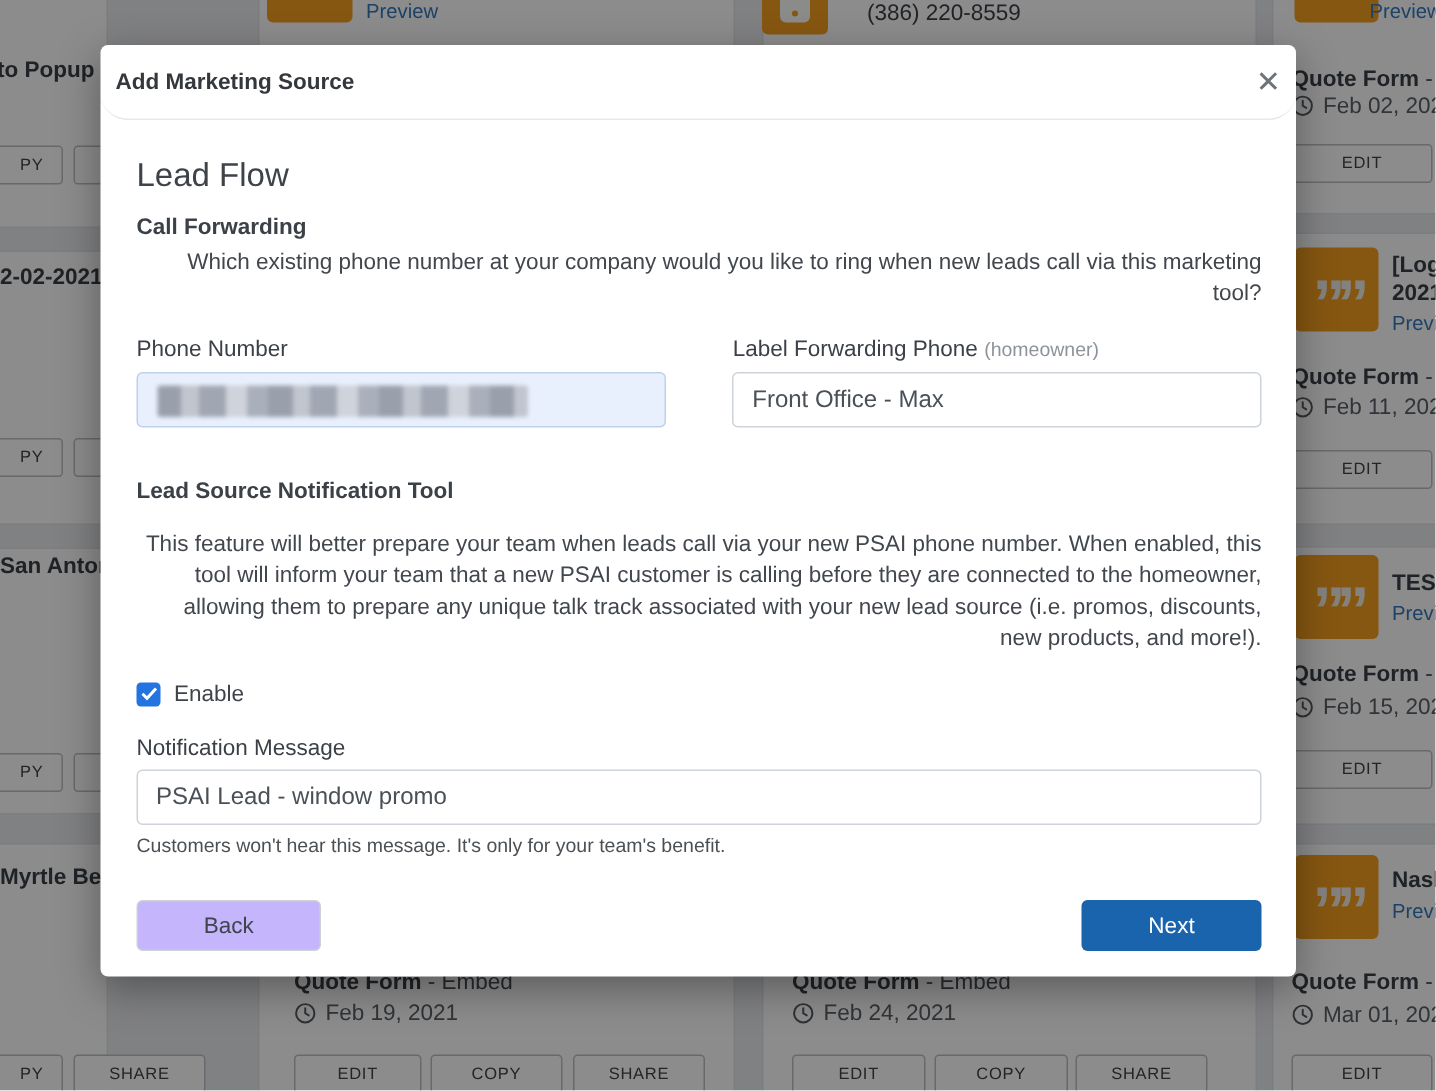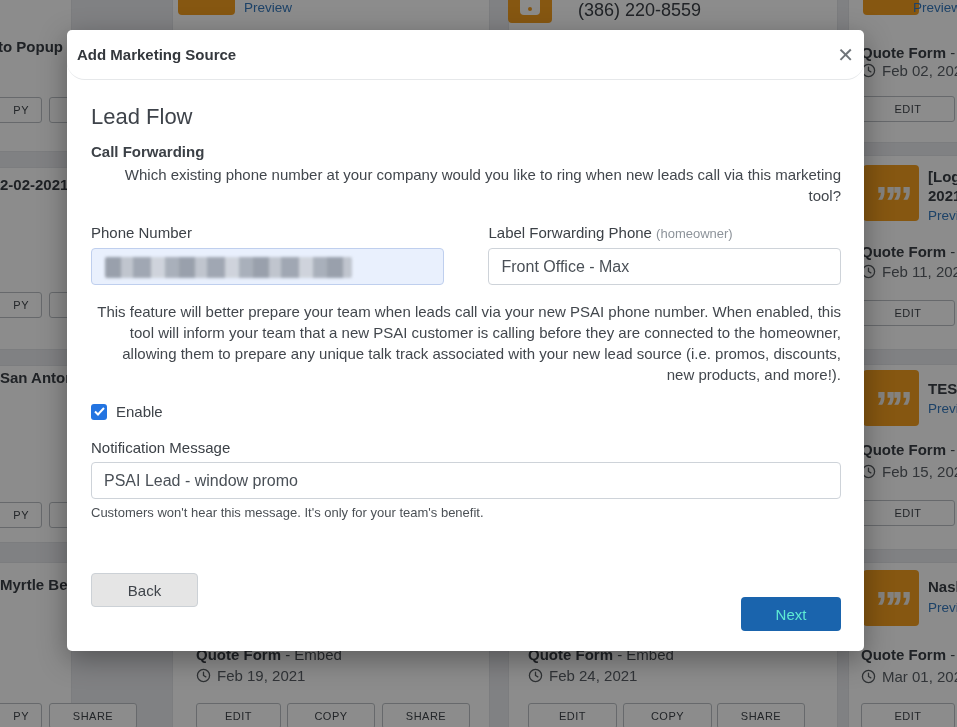--- a/index.html
+++ b/index.html
@@ -20,21 +20,21 @@
     box-sizing:border-box;cursor:pointer;}
   .bg-btn.clip-left{justify-content:flex-end;padding-right:12px;}
   .qicon{position:absolute;background:#f59e1f;border-radius:4px;color:#f0ede7;font-weight:700;overflow:hidden;
     display:flex;align-items:center;justify-content:center;}
   .qicon span{font-size:44px;line-height:1;letter-spacing:-6px;transform:translateY(10px);}
   .phicon{position:absolute;background:#f59e1f;border-radius:4px;display:flex;align-items:center;justify-content:center;}
   .ph-body{width:20px;height:27px;background:#fdfdfc;border-radius:4px;position:relative;}
   .ph-body:after{content:"";position:absolute;left:50%;bottom:4px;width:4px;height:4px;margin-left:-2px;border-radius:50%;background:#f59e1f;}
   .preview{position:absolute;font-size:13.5px;color:#3579bd;white-space:nowrap;cursor:pointer;}
   .badge-title{position:absolute;font-size:15px;font-weight:700;color:#3a3f45;white-space:nowrap;}
-  .phone-text{position:absolute;font-size:18px;color:#3c4147;white-space:nowrap;}
+  .phone-text{position:absolute;font-size:15px;color:#3c4147;white-space:nowrap;}
   
   .backdrop{position:absolute;inset:0;background:rgba(0,0,0,0.45);z-index:50;}
   
   .modal{position:absolute;left:67px;top:30px;width:797px;height:621px;background:#fff;border-radius:5px;
     box-shadow:0 8px 28px rgba(0,0,0,.35);z-index:100;box-sizing:border-box;}
   .modal-header{height:50px;border-bottom:1px solid #e6e8ea;display:flex;align-items:center;justify-content:space-between;
     padding:0 10px;box-sizing:border-box;border-radius:18px;}
   .modal-title{font-size:15px;font-weight:700;color:#34383d;}
   .modal-close{font-size:20px;color:#6f7479;cursor:pointer;line-height:1;font-weight:400;}
   .modal-body{padding:24px 23px 24px 24px;}
@@ -54,22 +54,22 @@
     background:repeating-linear-gradient(90deg,#868d98 0 16px,#b6bbc3 16px 28px,#8f96a1 28px 46px,#c9cdd4 46px 60px,#9aa1ab 60px 74px);}
   .nt-title{margin-top:34px;}
   .nt-desc{margin-top:16px;}
   .enable-row{margin-top:18px;display:flex;align-items:center;gap:9px;}
   .checkbox{width:16px;height:16px;background:#2374e1;border-radius:3px;display:flex;align-items:center;justify-content:center;cursor:pointer;}
   .enable-label{font-size:15px;color:#3f444a;}
   .nm-label{display:block;margin-top:19px;margin-bottom:6px;font-size:15px;color:#3c4147;}
   .help{font-size:13px;color:#4b5055;margin-top:6px;}
   .footer{display:flex;justify-content:space-between;align-items:center;margin-top:29px;}
   .btn{height:34px;border-radius:4px;font-size:15px;font-family:"Liberation Sans",sans-serif;cursor:pointer;}
-  .btn-back{width:107px;background:#e5e5e5;border:1px solid #ccd1d6;color:#3f444a;}
-  .btn-next{width:100px;background:#1a64ad;border:none;color:#5eead4;margin-top:48px;}
+  .btn-back{width:123px;background:#c4b5fd;border:1px solid #ccd1d6;color:#3f444a;}
+  .btn-next{width:120px;background:#1a64ad;border:none;color:#ffffff;}
 </style>
 </head>
 <body>
 
 <div class="bg">
 
   <div class="bg-card" style="left:-160px;top:-60px;width:232px;height:212px;"></div>
   <div class="bg-card" style="left:-160px;top:167px;width:232px;height:183px;"></div>
   <div class="bg-card" style="left:-160px;top:365px;width:232px;height:178px;"></div>
   <div class="bg-card" style="left:-160px;top:562px;width:232px;height:240px;"></div>
@@ -226,20 +226,21 @@
       </div>
       <div class="field-right">
         <label class="field-label">
           <span>Label Forwarding Phone</span>
           <span class="optional">(homeowner)</span>
         </label>
         <input class="tb" type="text" value="Front Office - Max" style="">
       </div>
     </div>
 
+    <div class="section-title nt-title">Lead Source Notification Tool</div>
     <p class="desc nt-desc">This feature will better prepare your team when leads call via your new PSAI phone number. When enabled, this tool will inform your team that a new PSAI customer is calling before they are connected to the homeowner, allowing them to prepare any unique talk track associated with your new lead source (i.e. promos, discounts, new products, and more!).</p>
 
     <div class="enable-row">
       <div class="checkbox">
         <svg width="11" height="9" viewBox="0 0 11 9">
             <path d="M1 4.5L4 7.5L10 1" stroke="#fff" stroke-width="2" fill="none"></path>
           </svg>
       </div>
       <span class="enable-label">Enable</span>
     </div>

